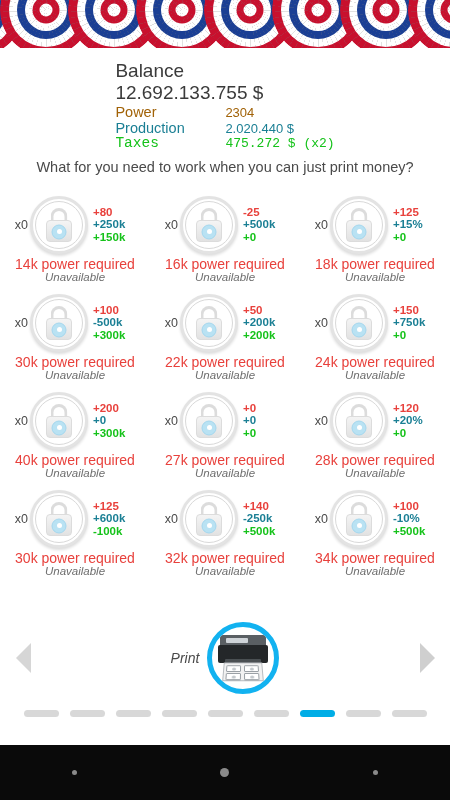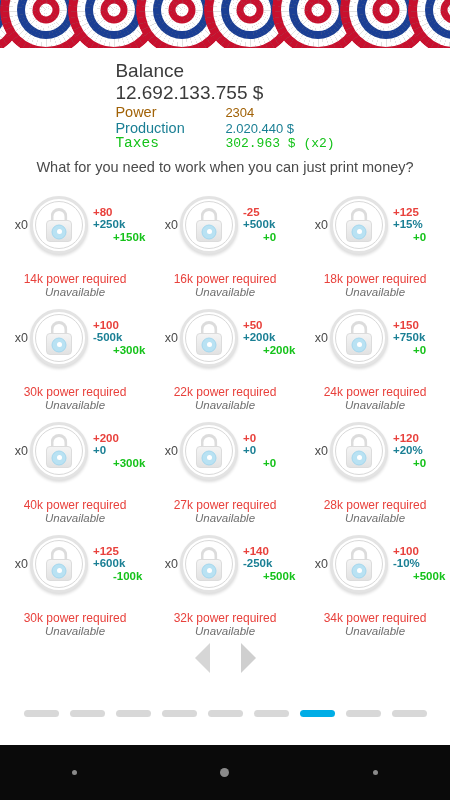--- a/index.html
+++ b/index.html
@@ -146,25 +146,25 @@
   }
 
   .effects {
     text-align:left;
     width:52px;
     padding-left:3px;
   }
   .effects div { font-size:11.5px; line-height:12.5px; white-space:nowrap;font-weight:bold; }
   .e-pow  { color:#e8413c; }
   .e-prod { color:#1a7f94; }
-  .e-tax  { color:#15c21a;margin-left:20px; }
+  .e-tax  { color:#15c21a; }
 
   .req {
-    margin-top:17px;
-    font-size:12px;
+    margin-top:2px;
+    font-size:14px;
     color:#e8413c;
     line-height:13px;
   }
   .unavail {
     font-size:11.5px;
     font-style:italic;
     color:#6e6e6e;
     line-height:13px;
   }
 
@@ -367,21 +367,21 @@
       <span class="stat-val c-power">2304</span>
     </div>
 
     <div class="stat-row srow">
       <span class="stat-label c-prod">Production</span>
       <span class="stat-val c-prod">2.020.440 $</span>
     </div>
 
     <div class="stat-row srow">
       <span class="stat-label c-tax">Taxes</span>
-      <span class="stat-val c-tax">302.963 $ (x2)</span>
+      <span class="stat-val c-tax">475.272 $ (x2)</span>
     </div>
 
   </div>
 </div>
 
 <div class="subtitle">What for you need to work when you can just print money?</div>
 
 <div class="grid" id="upgrade-grid">
     <div class="cell">
       <div class="cell-top">
@@ -621,20 +621,37 @@
         </div>
       </div>
       <div class="req">34k power required</div>
       <div class="unavail">Unavailable</div>
     </div>
   </div>
 
 <div class="selector">
   <div class="arrow">
     <span class="arrow-l"></span>
+  </div>
+  <div class="sel-mid">
+    <span class="sel-name">Print</span>
+    <div class="printer-disc">
+      <div class="printer">
+        <div class="p-top"></div>
+        <div class="p-screen"></div>
+        <div class="p-body"></div>
+        <div class="p-slot"></div>
+        <div class="p-tray">
+          <div class="bill b1"></div>
+          <div class="bill b2"></div>
+          <div class="bill b3"></div>
+          <div class="bill b4"></div>
+        </div>
+      </div>
+    </div>
   </div>
   <div class="arrow">
     <span class="arrow-r"></span>
   </div>
 </div>
 
 <div class="pager" id="pager">
     <span class="dash"></span>
     <span class="dash"></span>
     <span class="dash"></span>

